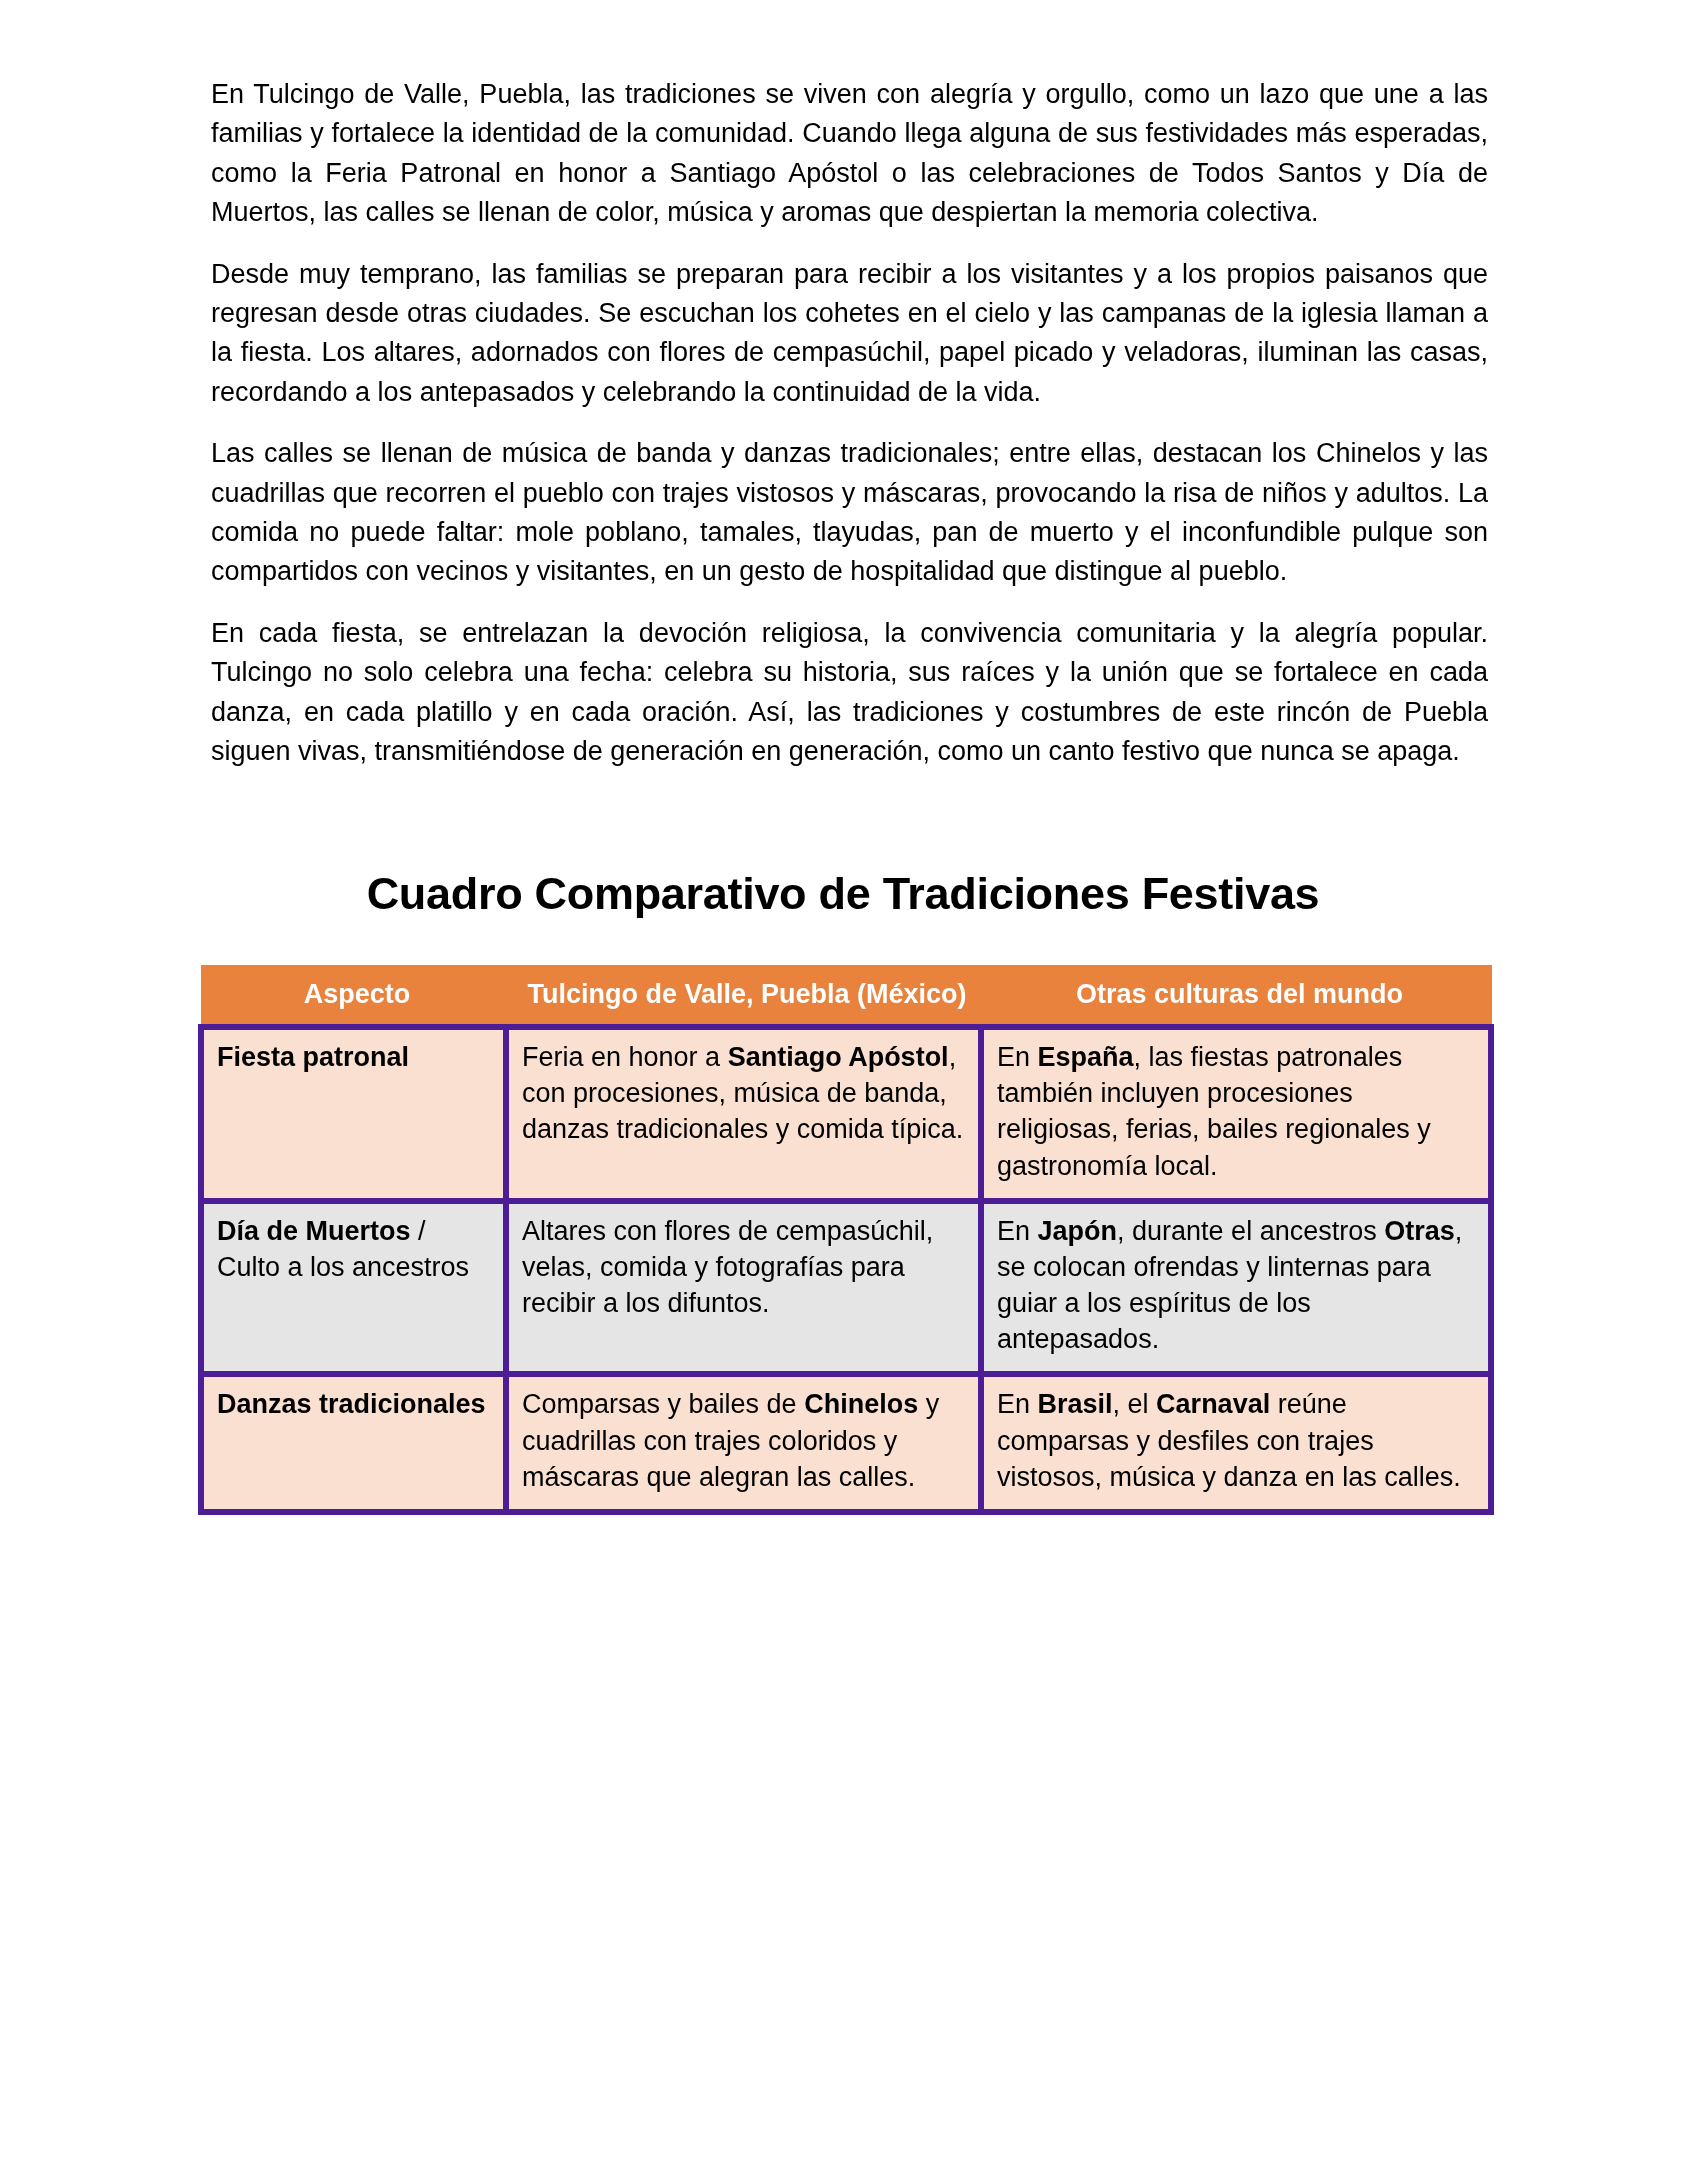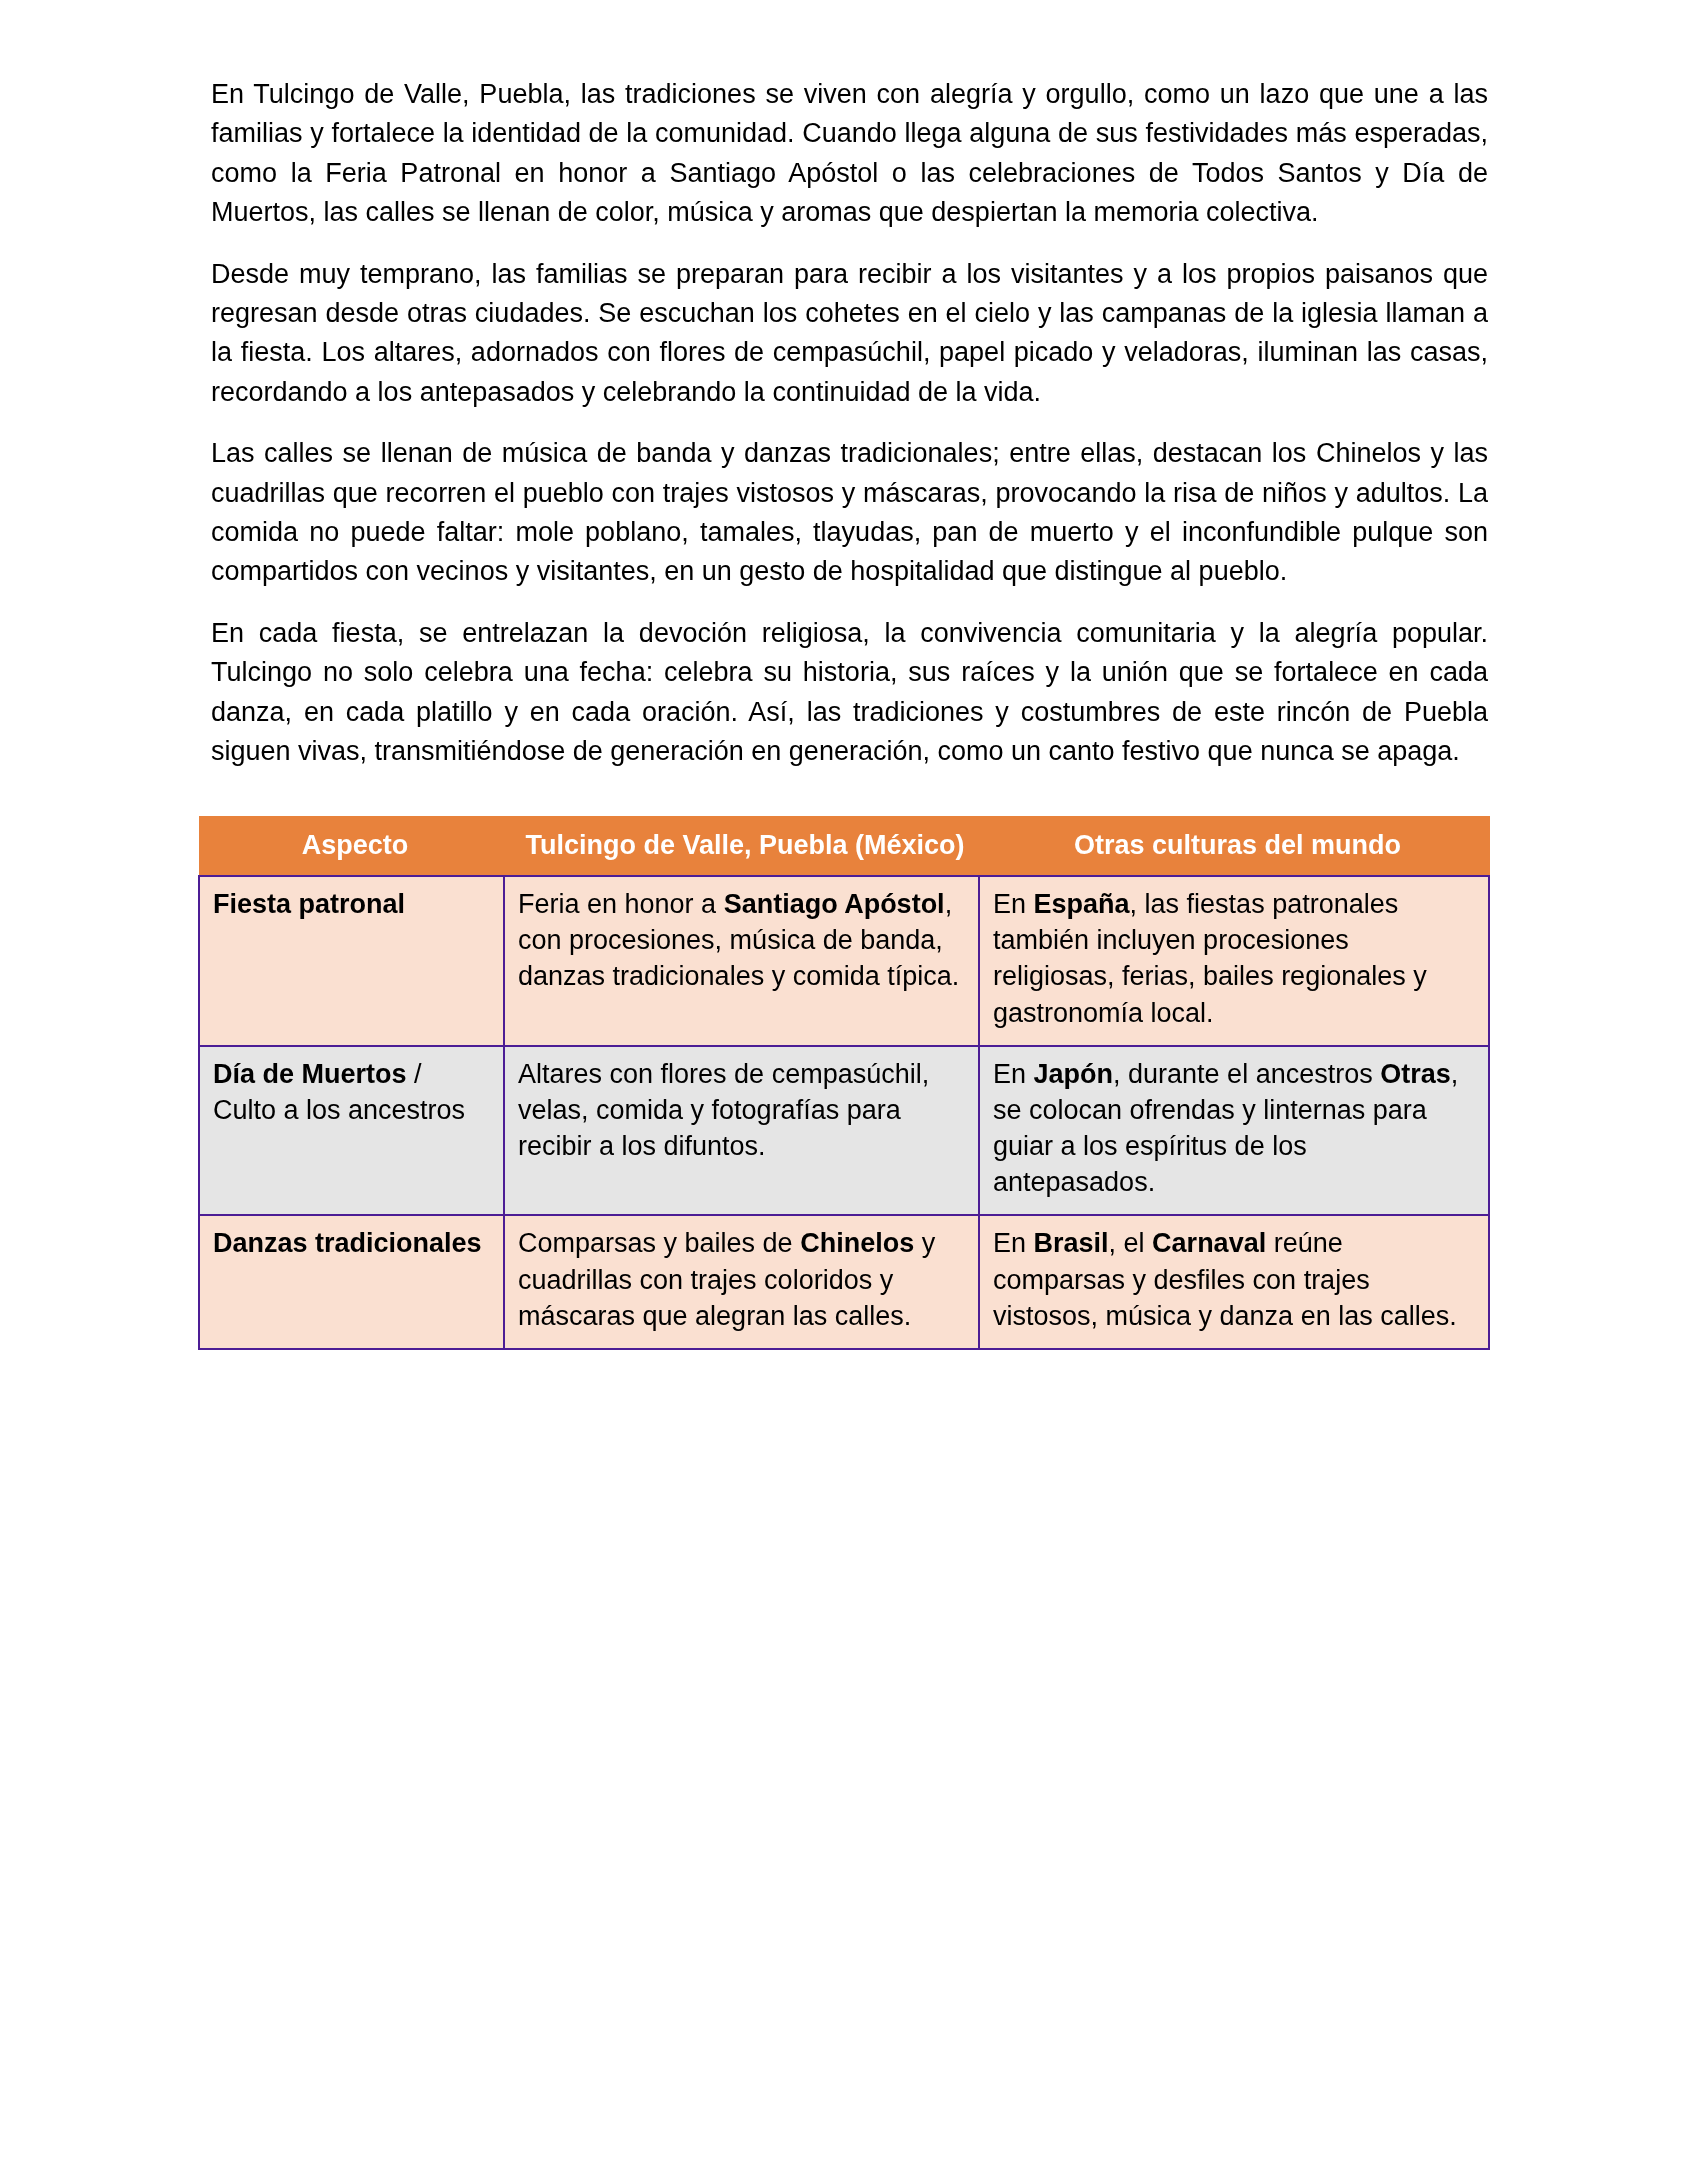--- a/index.html
+++ b/index.html
@@ -90,21 +90,21 @@
     border: 1px solid #E8823C;
     line-height: 1.28;
     vertical-align: middle;
   }
 
   table.compare td {
     font-size: 27px;
     line-height: 1.34;
     vertical-align: top;
     padding: 9px 13px 14px 13px;
-    border: 2px solid #4c1d95;
+    border: 6px solid #4c1d95;
   }
 
   table.compare tr.row-shaded td { background: #FAE0D1; }
   table.compare tr.row-plain td  { background: #e5e5e5; }
 
   td.aspect-cell { font-weight: bold; }
   td.aspect-cell .reg { font-weight: normal; }
 
   .b { font-weight: bold; }
 </style>
@@ -115,20 +115,21 @@
   <div class="content">
 
 
     <div class="body-block">
       <p class="para">En Tulcingo de Valle, Puebla, las tradiciones se viven con alegría y orgullo, como un lazo que une a las familias y fortalece la identidad de la comunidad. Cuando llega alguna de sus festividades más esperadas, como la Feria Patronal en honor a Santiago Apóstol o las celebraciones de Todos Santos y Día de Muertos, las calles se llenan de color, música y aromas que despiertan la memoria colectiva.</p>
       <p class="para">Desde muy temprano, las familias se preparan para recibir a los visitantes y a los propios paisanos que regresan desde otras ciudades. Se escuchan los cohetes en el cielo y las campanas de la iglesia llaman a la fiesta. Los altares, adornados con flores de cempasúchil, papel picado y veladoras, iluminan las casas, recordando a los antepasados y celebrando la continuidad de la vida.</p>
       <p class="para">Las calles se llenan de música de banda y danzas tradicionales; entre ellas, destacan los Chinelos y las cuadrillas que recorren el pueblo con trajes vistosos y máscaras, provocando la risa de niños y adultos. La comida no puede faltar: mole poblano, tamales, tlayudas, pan de muerto y el inconfundible pulque son compartidos con vecinos y visitantes, en un gesto de hospitalidad que distingue al pueblo.</p>
       <p class="para">En cada fiesta, se entrelazan la devoción religiosa, la convivencia comunitaria y la alegría popular. Tulcingo no solo celebra una fecha: celebra su historia, sus raíces y la unión que se fortalece en cada danza, en cada platillo y en cada oración. Así, las tradiciones y costumbres de este rincón de Puebla siguen vivas, transmitiéndose de generación en generación, como un canto festivo que nunca se apaga.</p>
     </div>
 
+    <h2 class="section-heading">Cuadro Comparativo de Tradiciones Festivas</h2>
 
     <div class="table-wrap">
       <table class="compare">
         <colgroup>
           <col class="c1">
             <col class="c2">
             <col class="c3">
         </colgroup>
         <thead>
           <tr>

